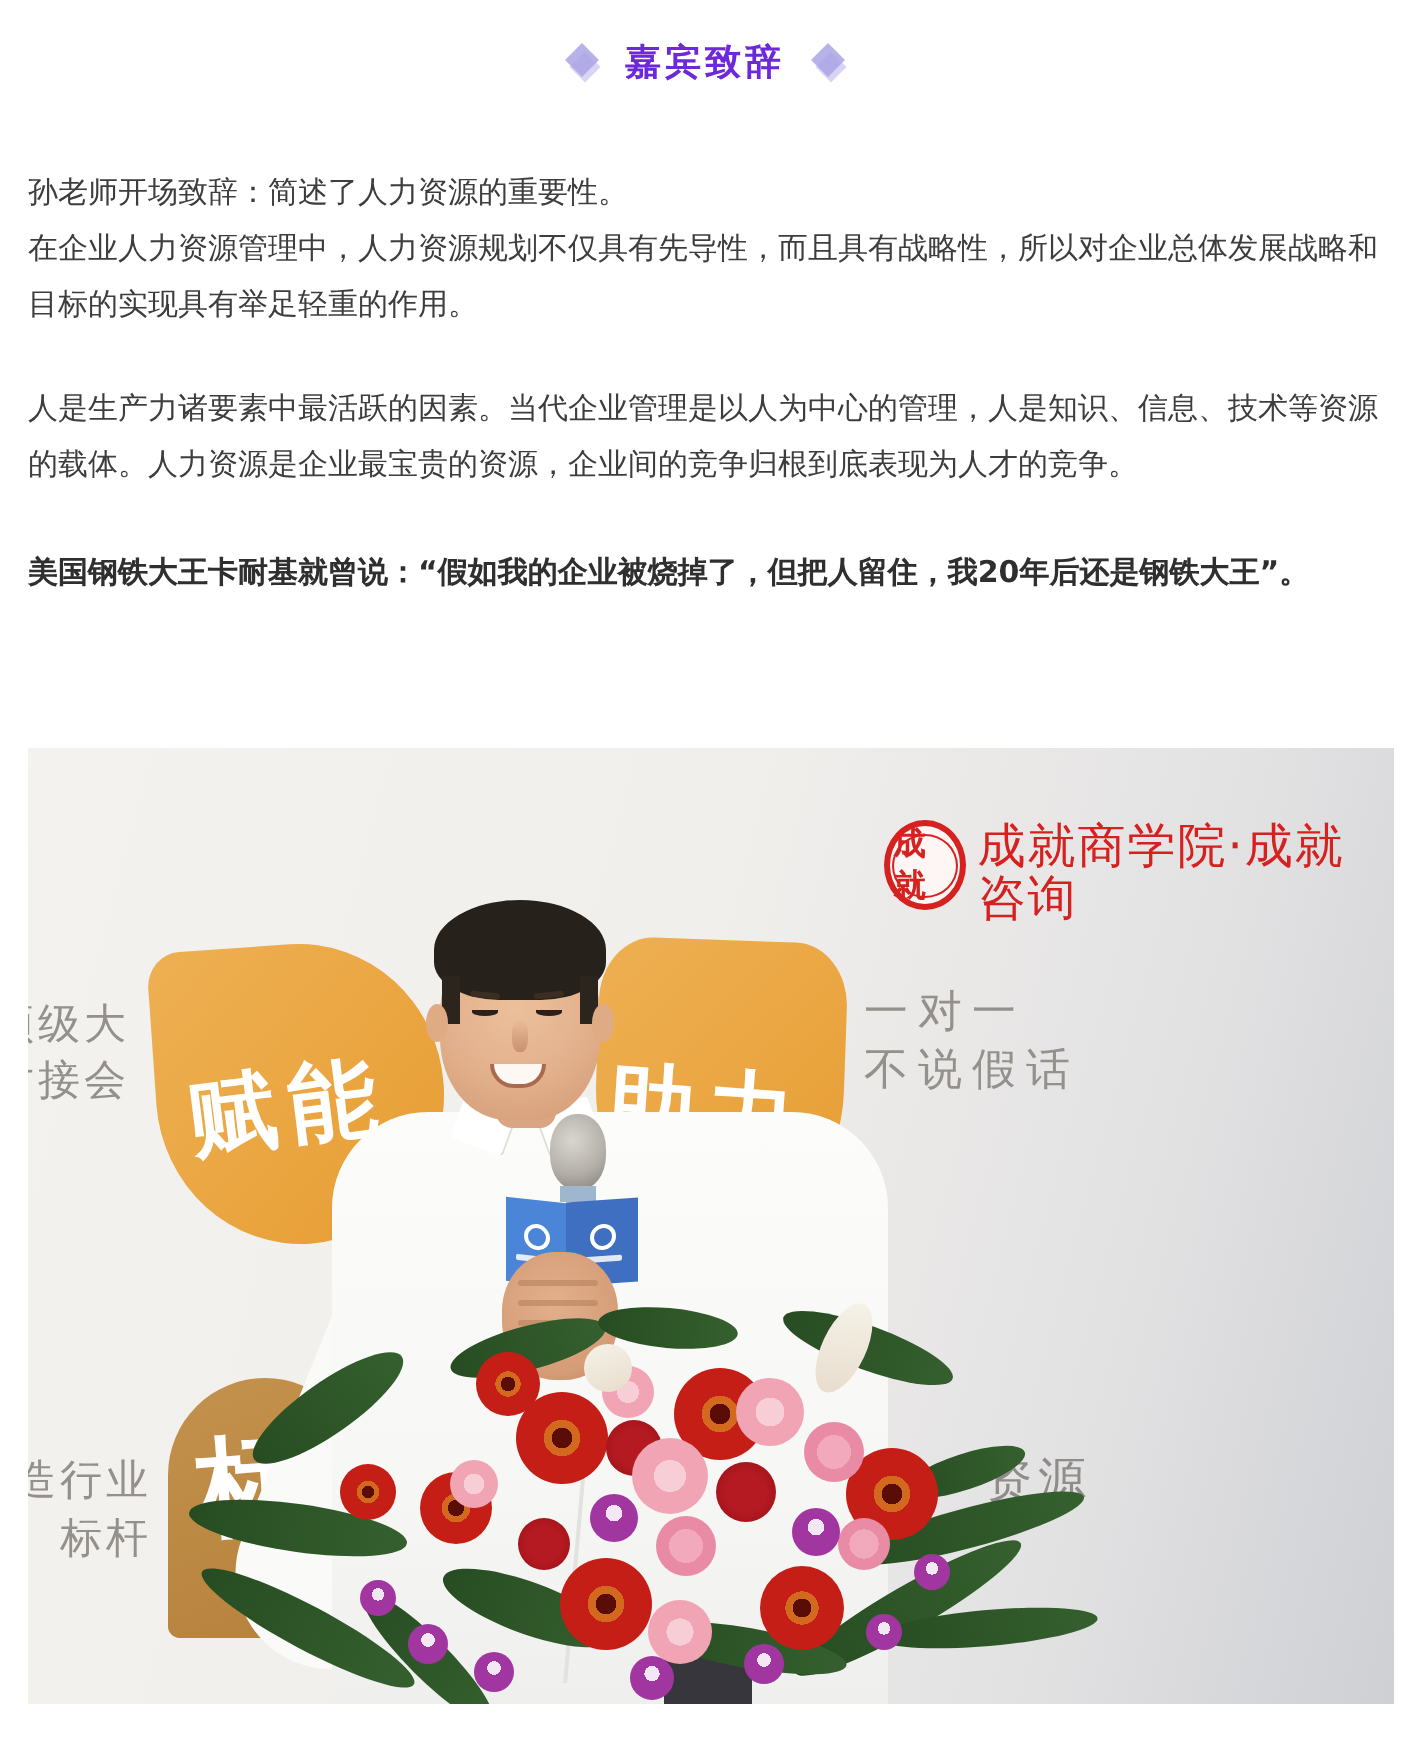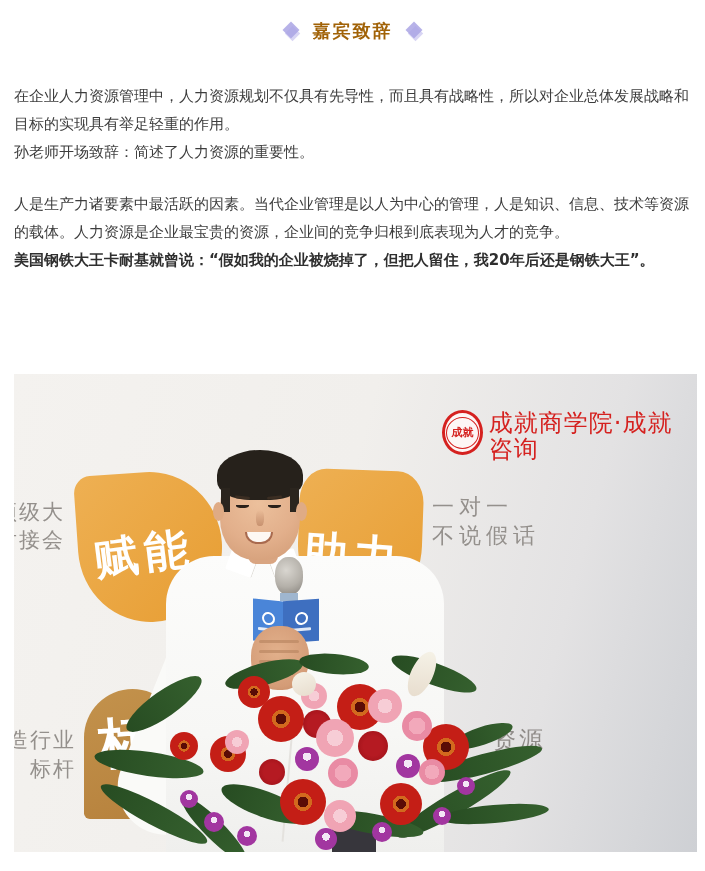--- a/index.html
+++ b/index.html
@@ -3,48 +3,48 @@
 <meta charset="utf-8">
 <style>
   * { box-sizing: border-box; margin: 0; padding: 0; }
   html,body { background:#ffffff; }
   body {
     width:705px; height:871px; overflow:hidden; position:relative;
     font-family:"DejaVu Sans","Liberation Sans",sans-serif;
   }
   
   .header { margin-top:18px; height:26px; display:flex; align-items:center; justify-content:center; gap:14px; }
-  .title { font-size:18px; font-weight:bold; color:#a16207; letter-spacing:2px; }
+  .title { font-size:18px; font-weight:bold; color:#6d28d9; letter-spacing:2px; }
   .diamond { position:relative; width:15px; height:15px; }
   .diamond .d1 { position:absolute; left:3px; top:4px; width:11px; height:11px; background:#d8d5f4; transform:rotate(45deg); }
   .diamond .d2 { position:absolute; left:1px; top:0px; width:12px; height:12px; background:#aaa4e4; transform:rotate(45deg); opacity:.85; }
   
   .article { margin:38px 14px 0 14px; }
   .article p { font-size:15px; line-height:28px; color:#3d3d3d; }
   .article p.m24 { margin-top:24px; }
-  .article p.m26 { }
+  .article p.m26 { margin-top:26px; }
   .article p.bold { font-weight:bold; color:#2f2f2f; }
   
   .photo {
     position:absolute; left:14px; top:374px; width:683px; height:478px; overflow:hidden;
     background:linear-gradient(105deg,#f4f2ef 0%,#f1efec 45%,#e3e2e3 76%,#ced0d4 100%);
   }
   .ab { position:absolute; }
   .slogan { left:-12px; top:10px; font-size:30px; color:#8a8683; letter-spacing:1px; white-space:nowrap; z-index:1; }
   .side-tag { color:#94908c; white-space:pre-line; z-index:1; }
   .tag-left { left:-18px; top:124px; font-size:21px; line-height:28px; letter-spacing:2px; }
   .tag-right { left:418px; top:118px; font-size:22px; line-height:29px; letter-spacing:5px; }
   .tag-bottomleft { left:-16px; top:352px; font-size:21px; line-height:29px; letter-spacing:2px; width:78px; text-align:right; }
   .tag-partial { left:478px; top:350px; font-size:24px; letter-spacing:3px; color:#908c89; z-index:1; }
   
   .logo { left:428px; top:36px; z-index:1; display:flex; align-items:flex-start; gap:6px; }
   .seal { width:45px; height:45px; border-radius:50%; border:3px solid #d5211f; background:#fdf6f5;
           display:flex; align-items:center; justify-content:center; }
   .seal-inner { width:33px; height:32px; border-radius:50%; border:1px solid #d5211f; color:#d5211f;
-          font-size:11px; font-weight:bold; display:flex; align-items:center; justify-content:center; }
+          font-size:16px; font-weight:bold; display:flex; align-items:center; justify-content:center; }
   .logo-cn { font-size:24px; font-weight:normal; color:#d5211f; letter-spacing:1px; line-height:26px; }
   .logo-en { font-size:8.5px; color:#d5413d; letter-spacing:.5px; margin-top:2px; display:flex; gap:26px; }
   
   .blob { background:linear-gradient(135deg,#eeb053 0%,#e79d32 100%); z-index:1; }
   .blob-left { left:64px; top:98px; width:144px; height:150px; border-radius:12% 52% 52% 52%; transform:rotate(-4deg); }
   .blob-right { left:284px; top:96px; width:124px; height:148px; border-radius:24% 24% 56% 56%; transform:rotate(2deg); }
   .blob-text { position:absolute; color:#ffffff; font-weight:bold; font-size:44px; letter-spacing:6px; white-space:nowrap; }
   .bt-left { left:16px; top:52px; transform:rotate(-3deg); }
   .bt-right { left:6px; top:56px; transform:rotate(2deg); }
   
@@ -96,22 +96,22 @@
       <span class="d2"></span>
     </span>
   <span class="title">嘉宾致辞</span>
   <span class="diamond">
       <span class="d1"></span>
       <span class="d2"></span>
     </span>
 </div>
 
 <div class="article">
+  <p>孙老师开场致辞：简述了人力资源的重要性。</p>
   <p>在企业人力资源管理中，人力资源规划不仅具有先导性，而且具有战略性，所以对企业总体发展战略和目标的实现具有举足轻重的作用。</p>
-  <p>孙老师开场致辞：简述了人力资源的重要性。</p>
   <p class="m24">人是生产力诸要素中最活跃的因素。当代企业管理是以人为中心的管理，人是知识、信息、技术等资源的载体。人力资源是企业最宝贵的资源，企业间的竞争归根到底表现为人才的竞争。</p>
   <p class="m26 bold">美国钢铁大王卡耐基就曾说：“假如我的企业被烧掉了，但把人留住，我20年后还是钢铁大王”。</p>
 </div>
 
 <div class="photo">
 
 
   <div class="ab logo">
     <div class="seal">
       <div class="seal-inner">成就</div>

